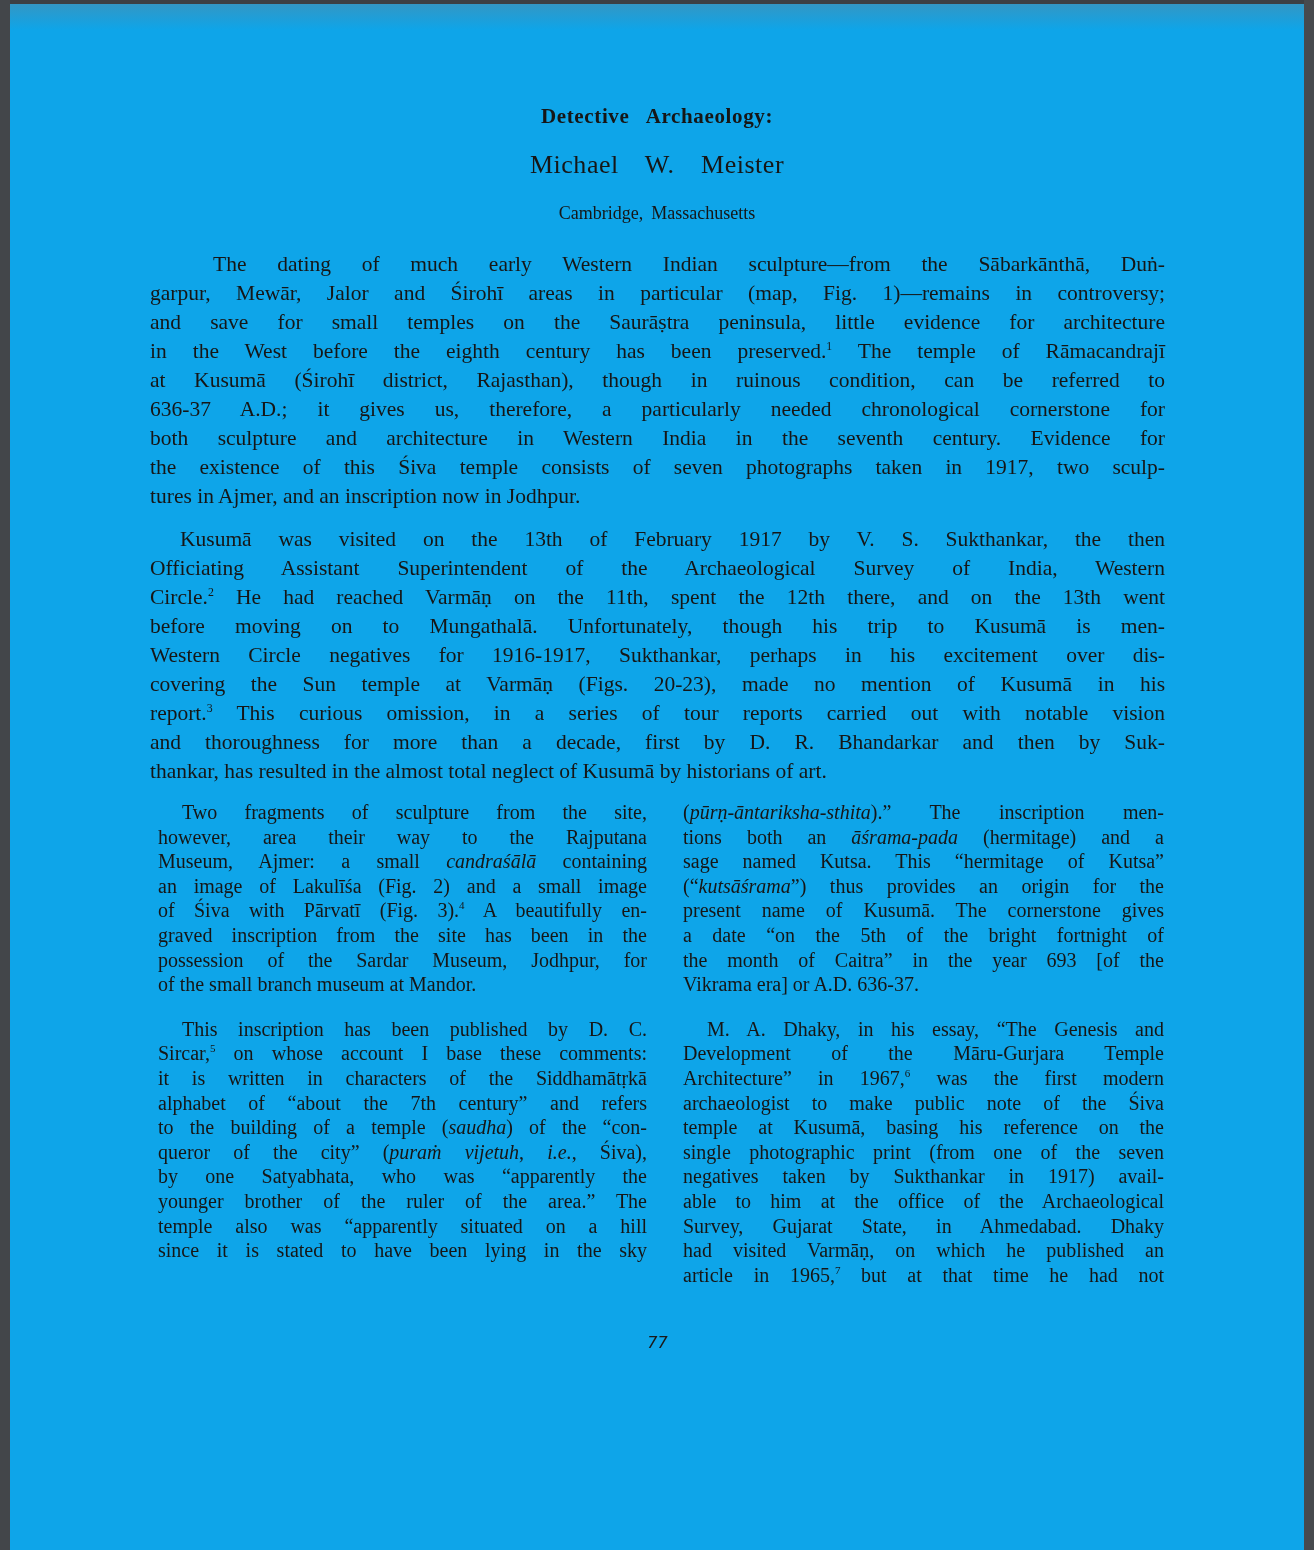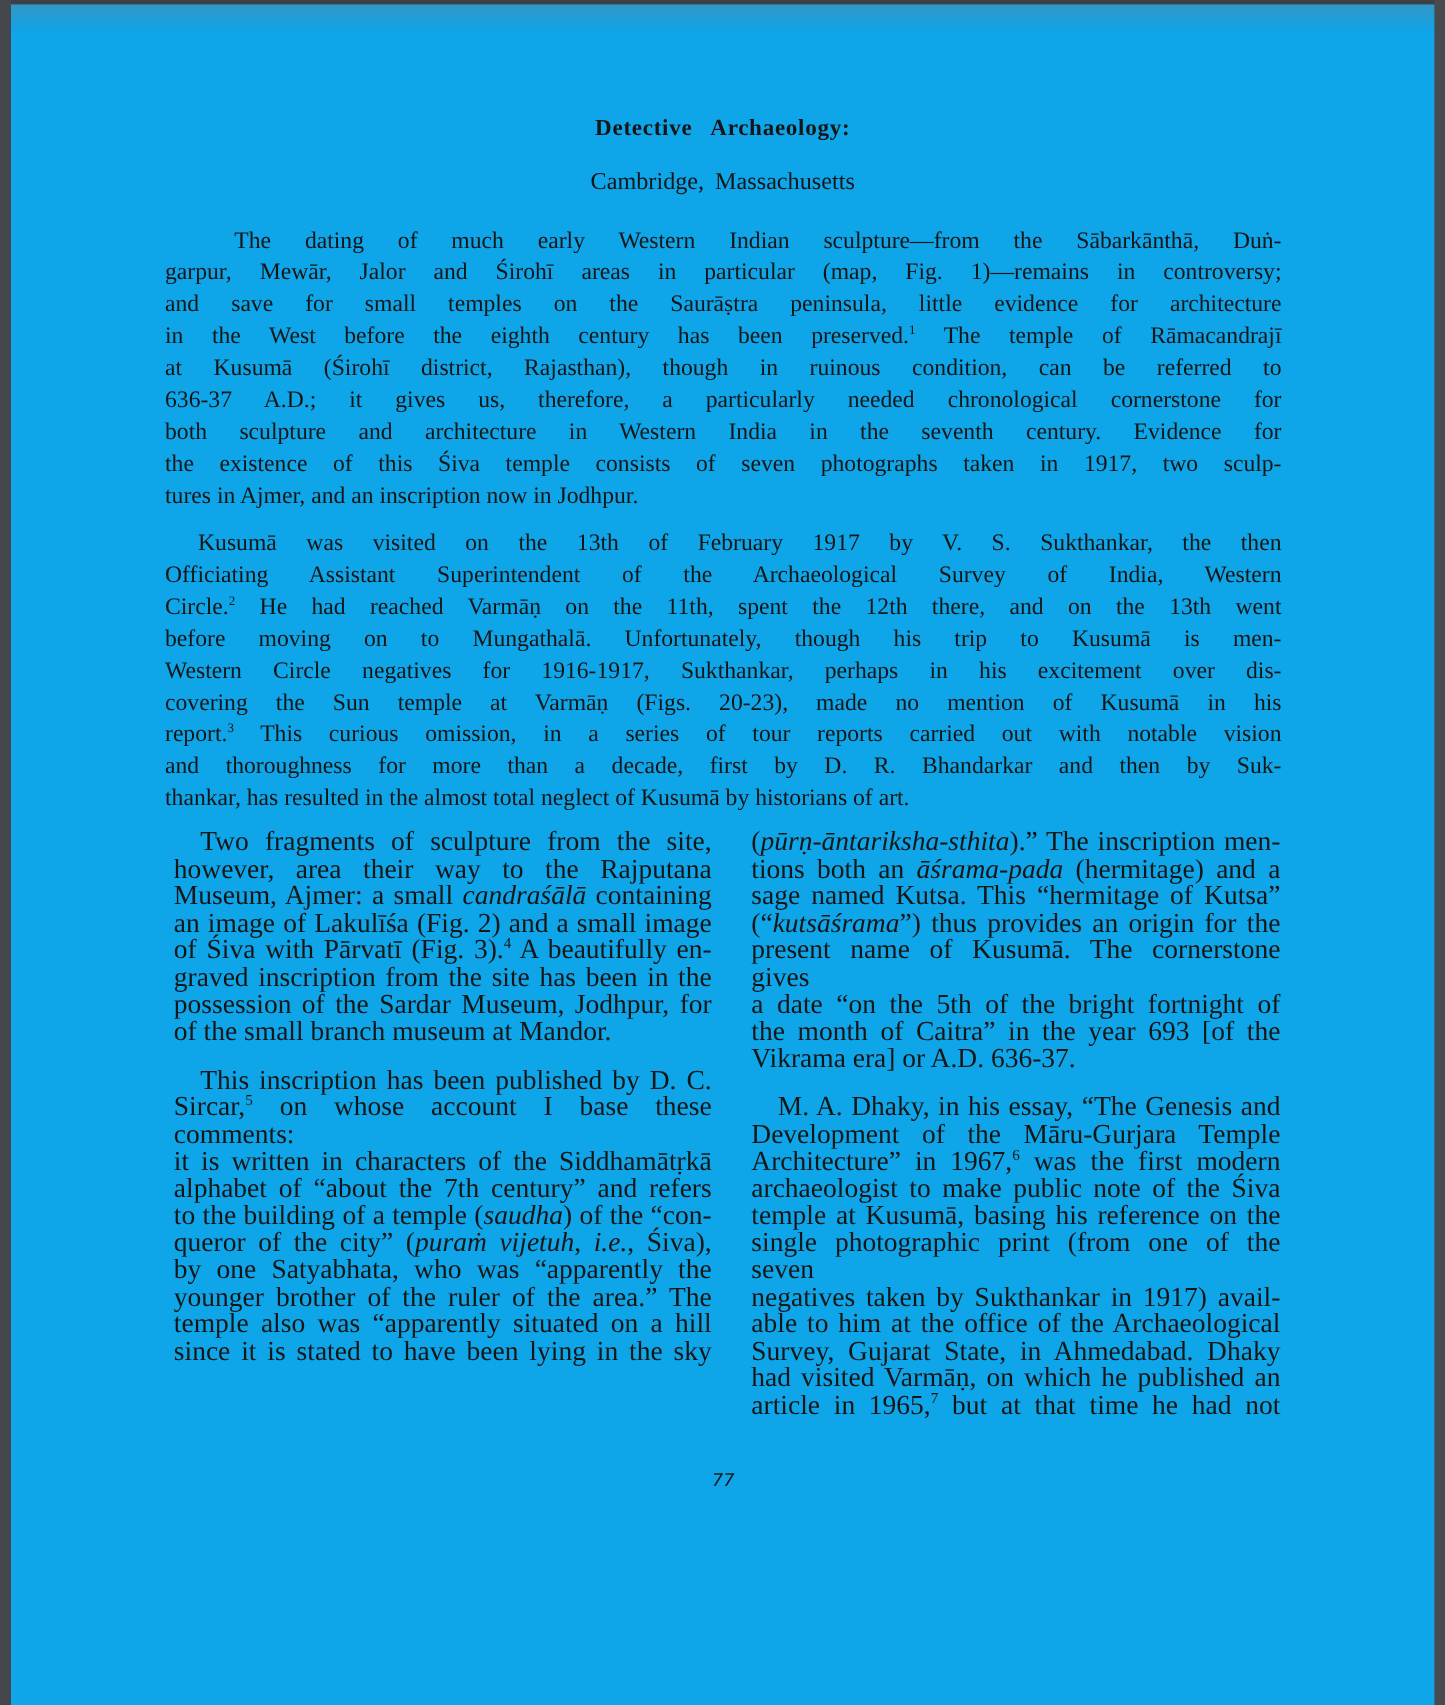--- a/index.html
+++ b/index.html
@@ -13,25 +13,25 @@
     background:linear-gradient(to bottom, rgba(120,124,128,0.35), rgba(255,255,255,0));z-index:4;}
   .edge-left{position:absolute;top:0;left:0;width:10px;height:100%;background:#43464a;z-index:5;}
   .edge-right{position:absolute;top:0;right:0;width:10px;height:100%;background:#474a4e;z-index:5;}
 
   .content{position:absolute;top:0;left:0;width:100%;}
 
   .kicker{margin-top:104px;text-align:center;font-weight:bold;font-size:21px;
     word-spacing:0.55em;letter-spacing:0.03em;}
   .title{margin-top:26px;text-align:center;font-size:41px;letter-spacing:0.01em;line-height:1.2;}
   .author{margin-top:21px;text-align:center;font-size:26px;word-spacing:0.75em;letter-spacing:0.02em;}
-  .location{margin-top:23px;text-align:center;font-size:22px;word-spacing:0.2em;}
+  .location{margin-top:23px;text-align:center;font-size:18px;word-spacing:0.2em;}
 
   .intro{margin:26px 149px 0 150px;font-size:21.5px;line-height:29px;}
   .intro .para{margin:0 0 14px 0;}
-  .columns{display:flex;margin:9px 0 0 158px;width:1006px;font-size:25px;line-height:24.6px;}
+  .columns{display:flex;margin:9px 0 0 158px;width:1006px;font-size:20px;line-height:24.6px;}
   .col-left{width:489px;margin-right:36px;}
   .col-right{width:481px;}
   .columns .para{margin:0 0 20px 0;}
 
   .line{text-align:justify;text-align-last:justify;}
   .line.lastline{text-align-last:left;}
   .intro .para-0 .line.indent{text-indent:63px;}
   .intro .para-1 .line.indent{text-indent:30px;}
   .columns .line.indent{text-indent:24px;}
 
@@ -46,20 +46,21 @@
 <body>
 
 <div class="screen">
   <div class="edge-top"></div>
   <div class="edge-top-fade"></div>
   <div class="edge-left"></div>
   <div class="edge-right"></div>
 
   <div class="content">
     <div class="kicker">Detective Archaeology:</div>
+    <div class="author">Michael W. Meister</div>
     <div class="location">Cambridge, Massachusetts</div>
 
     <div class="intro">
       <div class="para para-0">
           <div class="line indent">The dating of much early Western Indian sculpture—from the Sābarkānthā, Duṅ-</div>
           <div class="line">garpur, Mewār, Jalor and Śirohī areas in particular (map, Fig. 1)—remains in controversy;</div>
           <div class="line">and save for small temples on the Saurāṣtra peninsula, little evidence for architecture</div>
           <div class="line">in the West before the eighth century has been preserved.<sup>1</sup> The temple of Rāmacandrajī</div>
           <div class="line">at Kusumā (Śirohī district, Rajasthan), though in ruinous condition, can be referred to</div>
           <div class="line">636-37 A.D.; it gives us, therefore, a particularly needed chronological cornerstone for</div>

